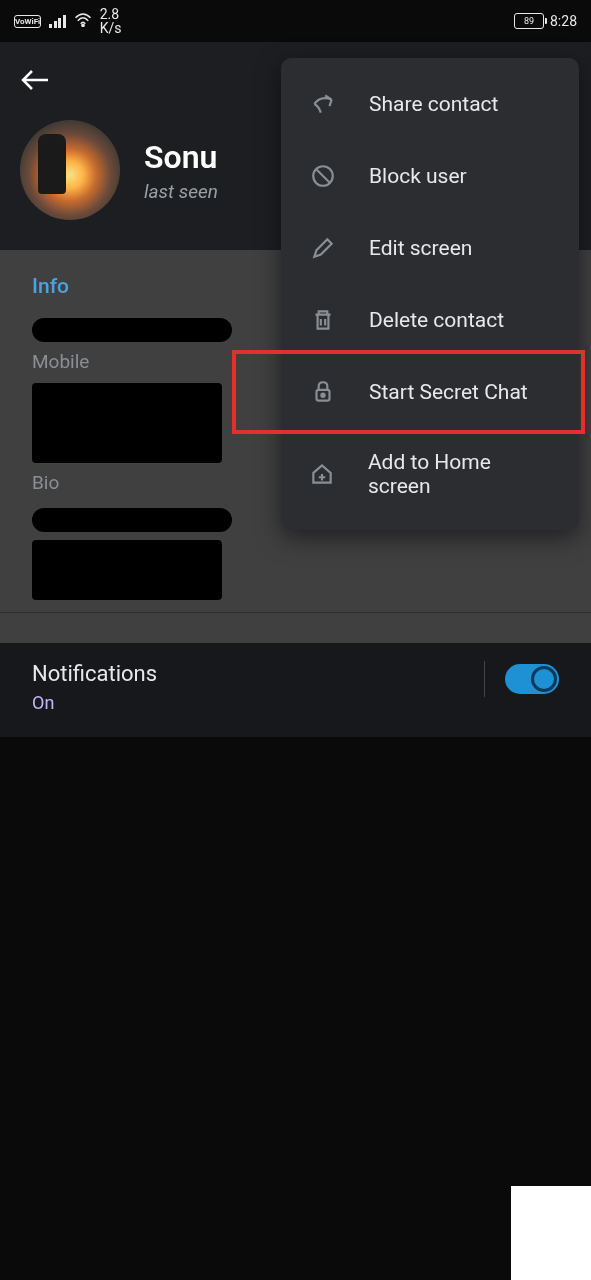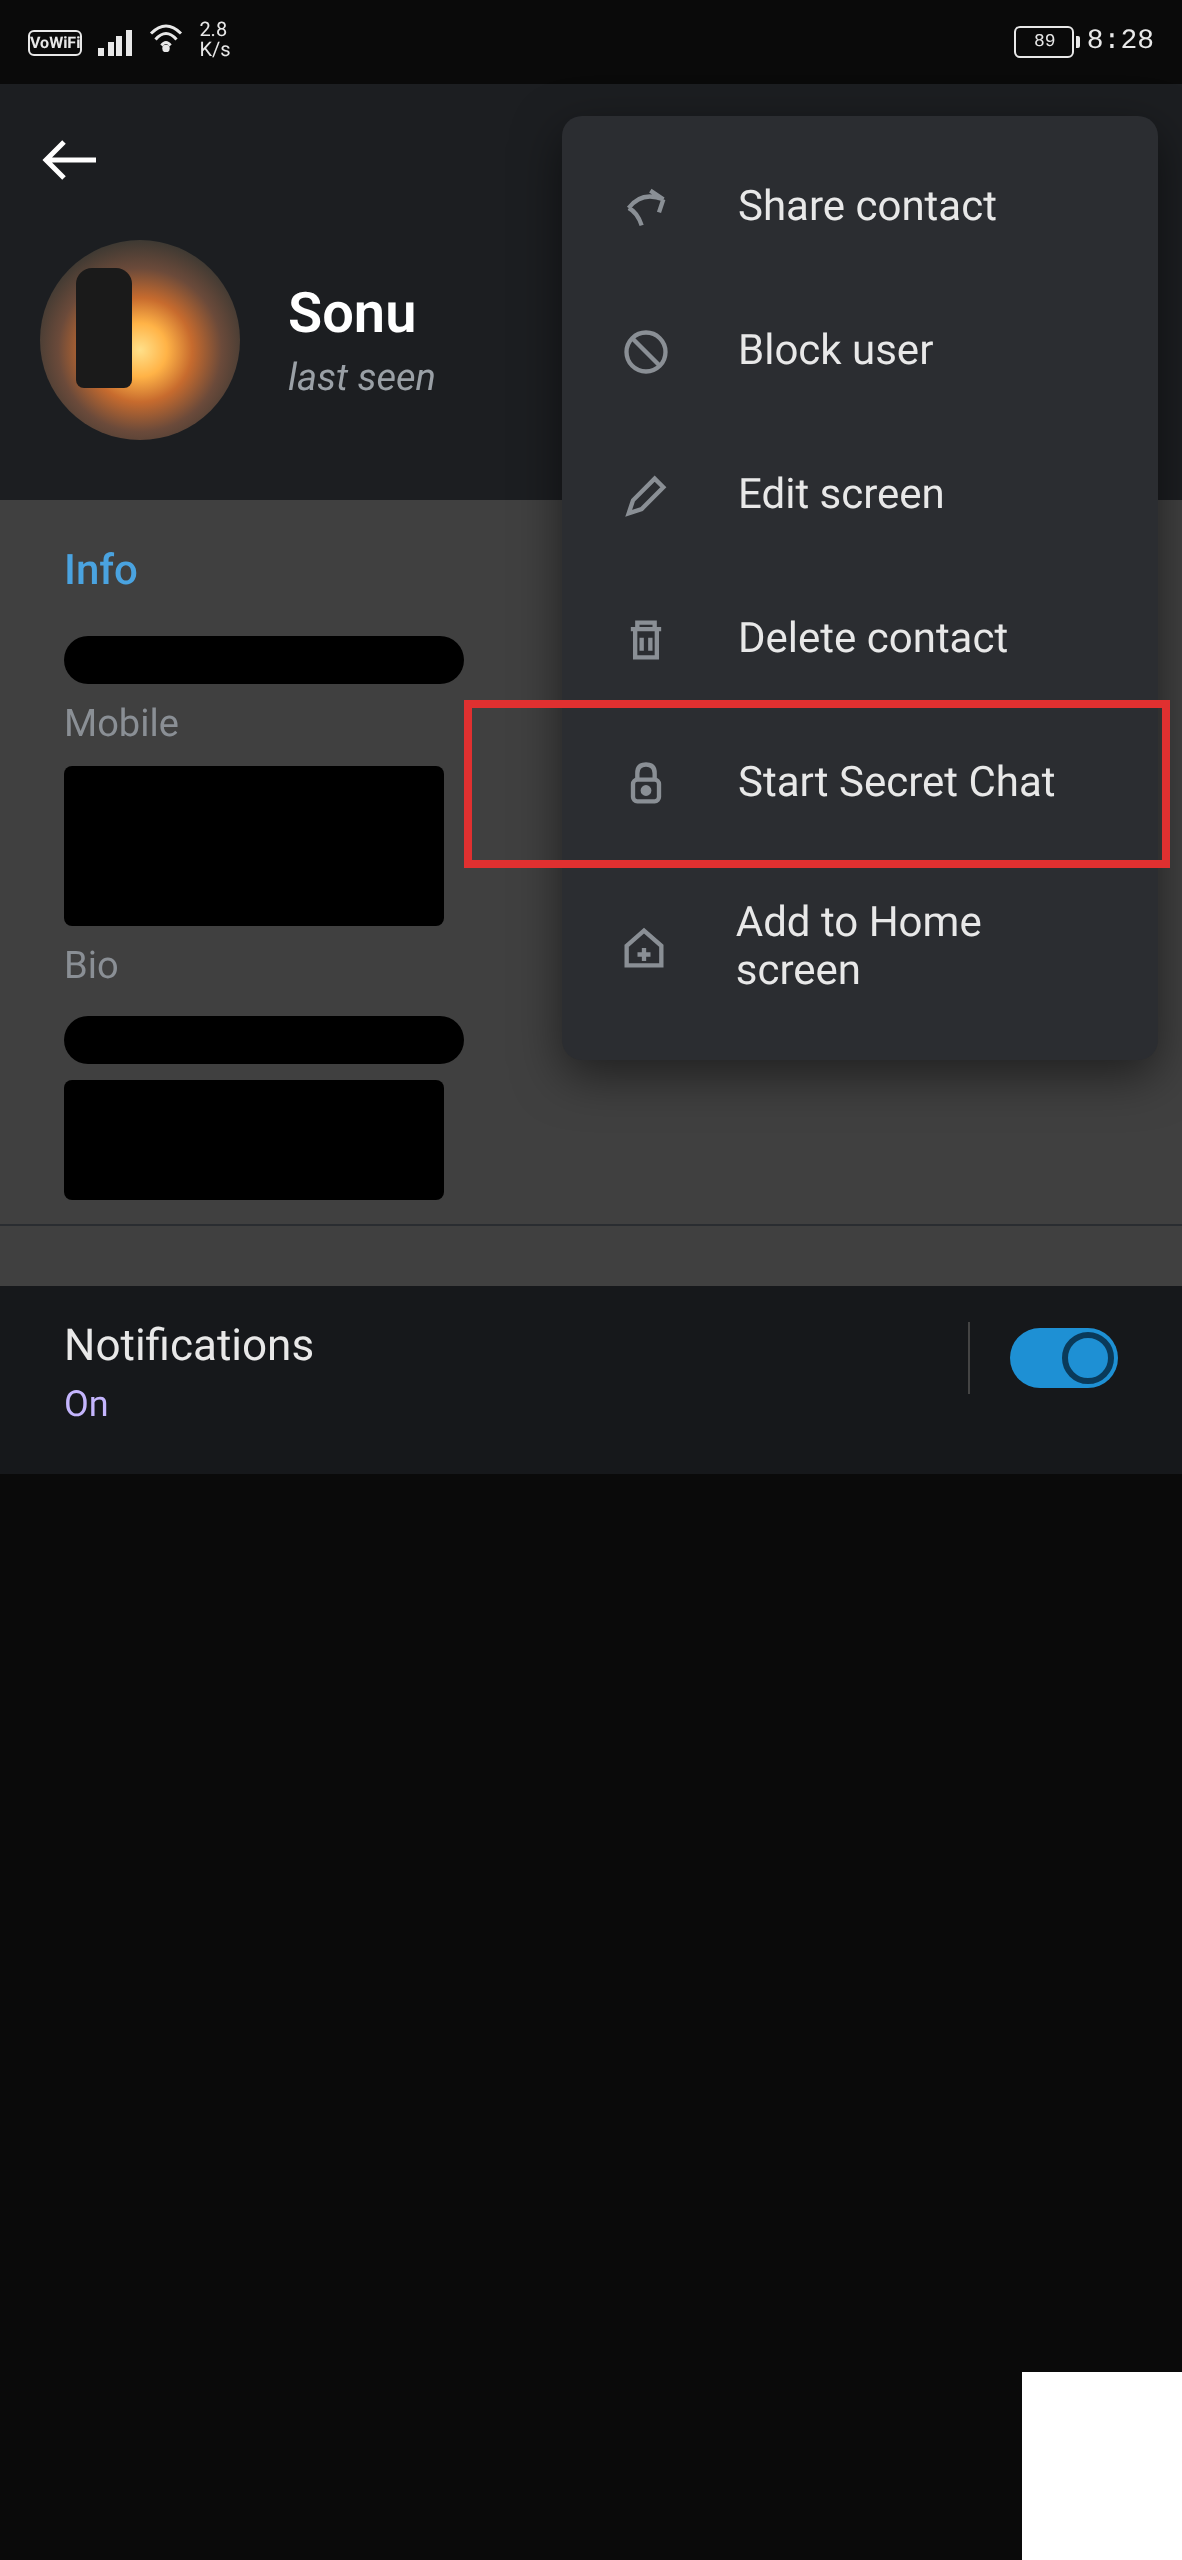--- a/index.html
+++ b/index.html
@@ -17,40 +17,40 @@
     .status-bar {
       display: flex;
       justify-content: space-between;
       align-items: center;
       padding: 8px 14px;
       height: 42px;
       font-size: 14px;
       color: #e8e8e8;
     }
     .status-left { display: flex; align-items: center; gap: 8px; }
-    .status-right { display: flex; gap: 6px; font-family: Liberation Mono, monospace; }
+    .status-right { display: flex; gap: 6px; }
     .vowifi-badge {
       border: 1.5px solid #e8e8e8;
       border-radius: 3px;
       font-size: 8px;
       padding: 1px 0;
       font-weight: bold;
     }
     .signal-bars {
       display: flex;
       align-items: flex-end;
       gap: 1.5px;
       height: 14px;
     }
     .signal-bars span { width: 3px; background: #e8e8e8; }
     .signal-bars span:nth-child(1){height:4px}
     .signal-bars span:nth-child(2){height:7px}
     .signal-bars span:nth-child(3){height:10px}
     .signal-bars span:nth-child(4){height:13px}
-    .net-speed { display:flex; flex-direction:column; line-height:1; font-size:10px; }
+    .net-speed { display:flex; flex-direction:column; line-height:1; font-size:14px; }
     .battery {
       border: 1.5px solid #e8e8e8;
       border-radius: 3px;
       width: 30px;
       height: 16px;
       display: flex;
       align-items: center;
       justify-content: center;
       font-size: 9px;
       position: relative;
@@ -95,21 +95,21 @@
     }
     .avatar::before{
       content:'';
       position:absolute;
       left:18px; top:14px;
       width:28px; height:60px;
       background:#1a1a1a;
       border-radius:8px 8px 4px 4px;
     }
     .name {
-      font-size: 28px;
+      font-size: 32px;
       font-weight: 600;
       color: #fff;
     }
     .last-seen {
       font-size: 19px;
       color: #9aa0a6;
       margin-top: 4px;
       font-style: italic;
     }
 

